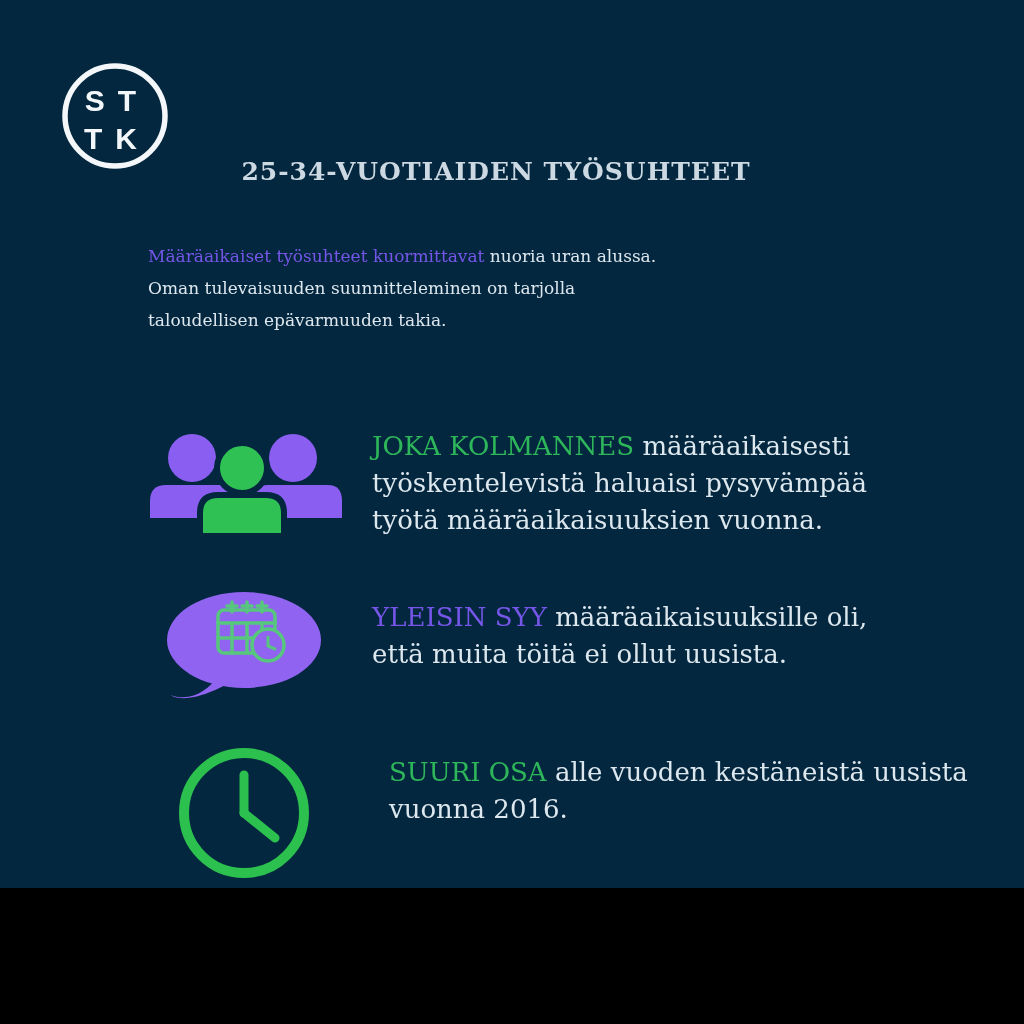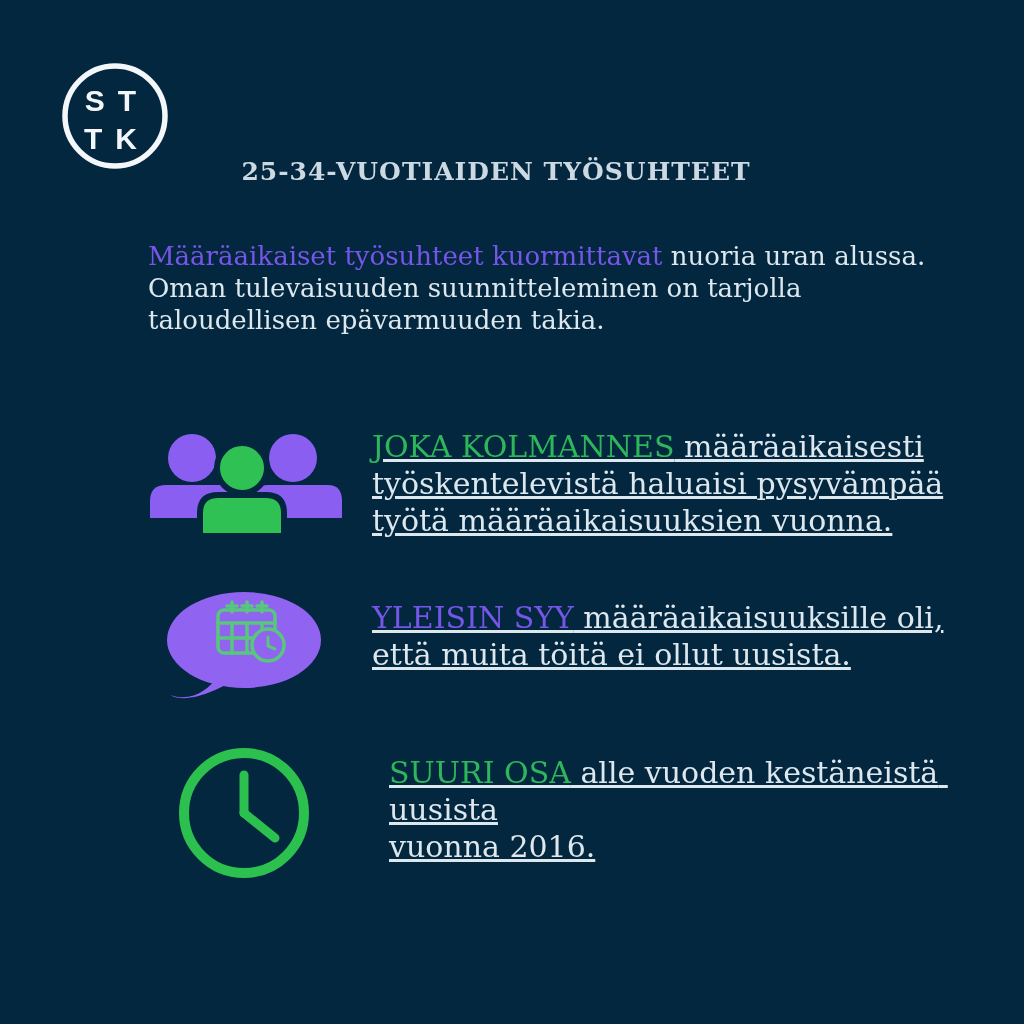--- a/index.html
+++ b/index.html
@@ -10,43 +10,43 @@
     --green-soft:#57c77e;
     --green-text:#2eb75a;
     --body-text:#dde7ee;
     --title-text:#ccd9e2;
     --white:#f4f7f9;
   }
   *{margin:0;padding:0;box-sizing:border-box;}
   html,body{background:#000;}
   .canvas{
     position:relative;
-    width:1024px;height:1024px;
+    width:1024px;height:888px;
     background:var(--bg);
     overflow:hidden;
     font-family:"DejaVu Serif", serif;
   }
   .logo{position:absolute;left:60px;top:61px;width:110px;height:110px;}
   .title{
     position:absolute;left:0;top:157px;width:100%;
     text-align:center;transform:translateX(-16px);
     font-size:25px;font-weight:700;letter-spacing:1px;
     color:var(--title-text);line-height:30px;
   }
   .intro{
     position:absolute;left:148px;top:240px;
-    font-size:26px;line-height:32px;color:var(--body-text);
+    font-size:17px;line-height:32px;color:var(--body-text);
   }
   .line{display:block;white-space:pre-wrap;}
   .hl{font-weight:400;}
   .hl.purple{color:var(--purple-text);}
   .hl.green{color:var(--green-text);}
   .item-text{
     position:absolute;
-    font-size:30px;line-height:37px;color:var(--body-text);text-decoration:underline;
+    font-size:26px;line-height:37px;color:var(--body-text);
   }
   .item-text.t1{left:372px;top:428px;}
   .item-text.t2{left:372px;top:599px;}
   .item-text.t3{left:365px;top:754px;margin-left:24px;}
   .icon-box{position:absolute;display:block;}
   .icon-box.i1{left:148px;top:429px;}
   .icon-box.i2{left:160px;top:585px;}
   .icon-box.i3{left:176px;top:745px;}
   svg{display:block;overflow:hidden;}
 </style>

